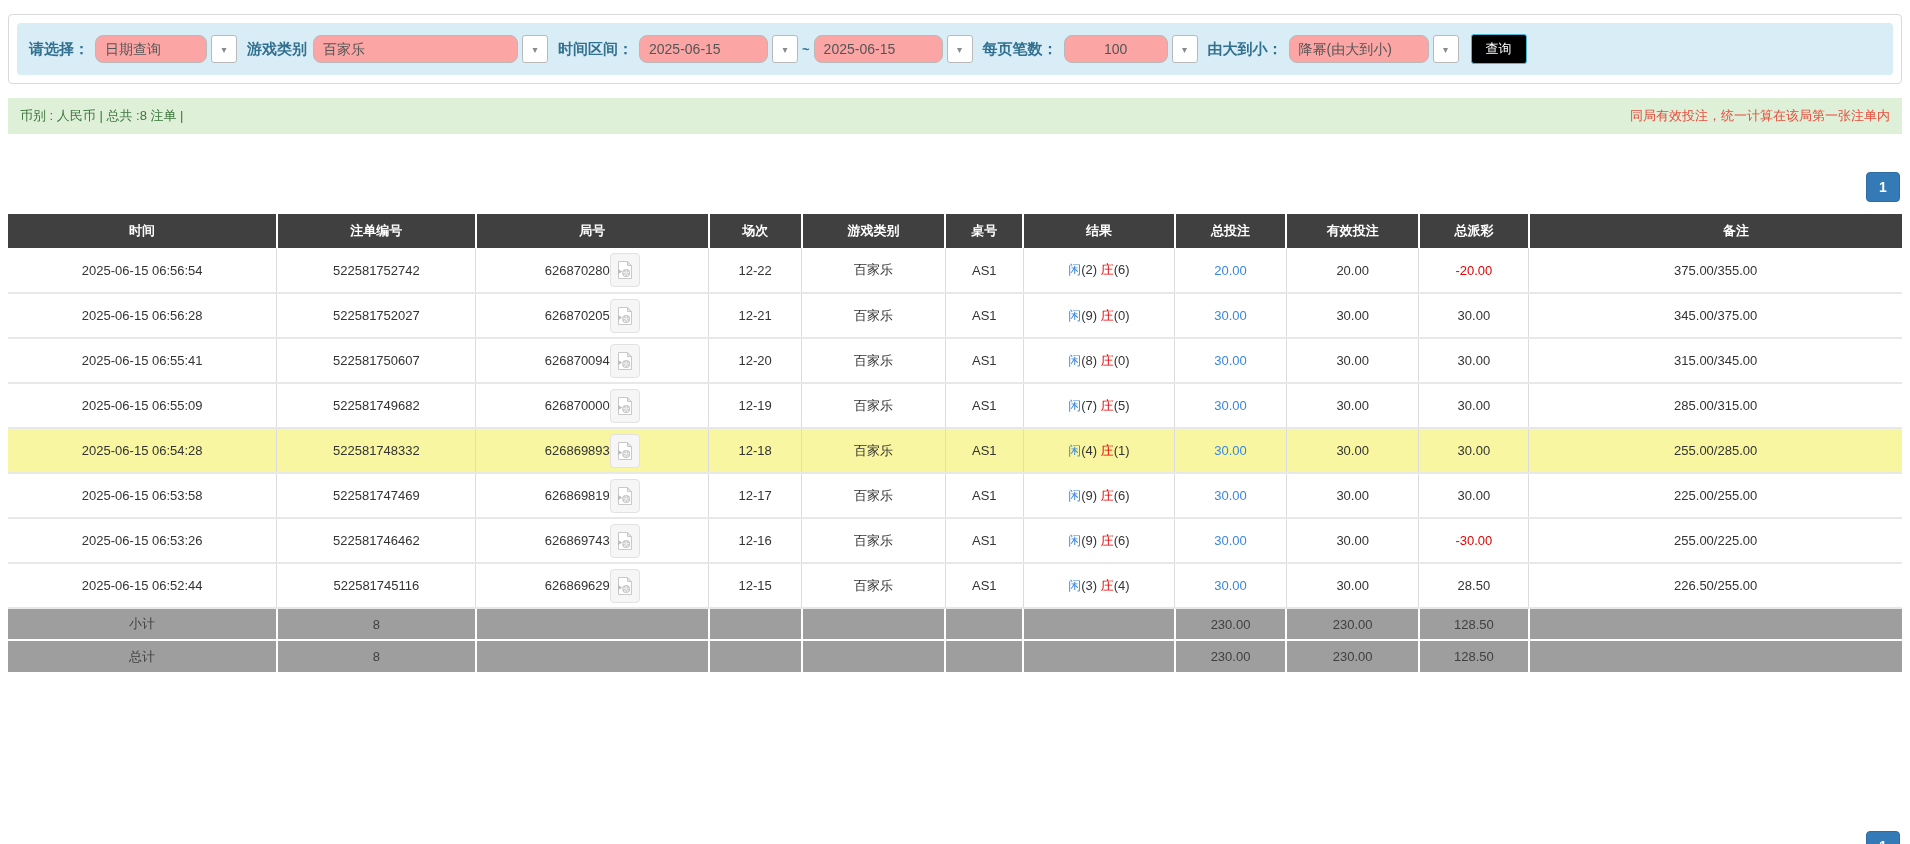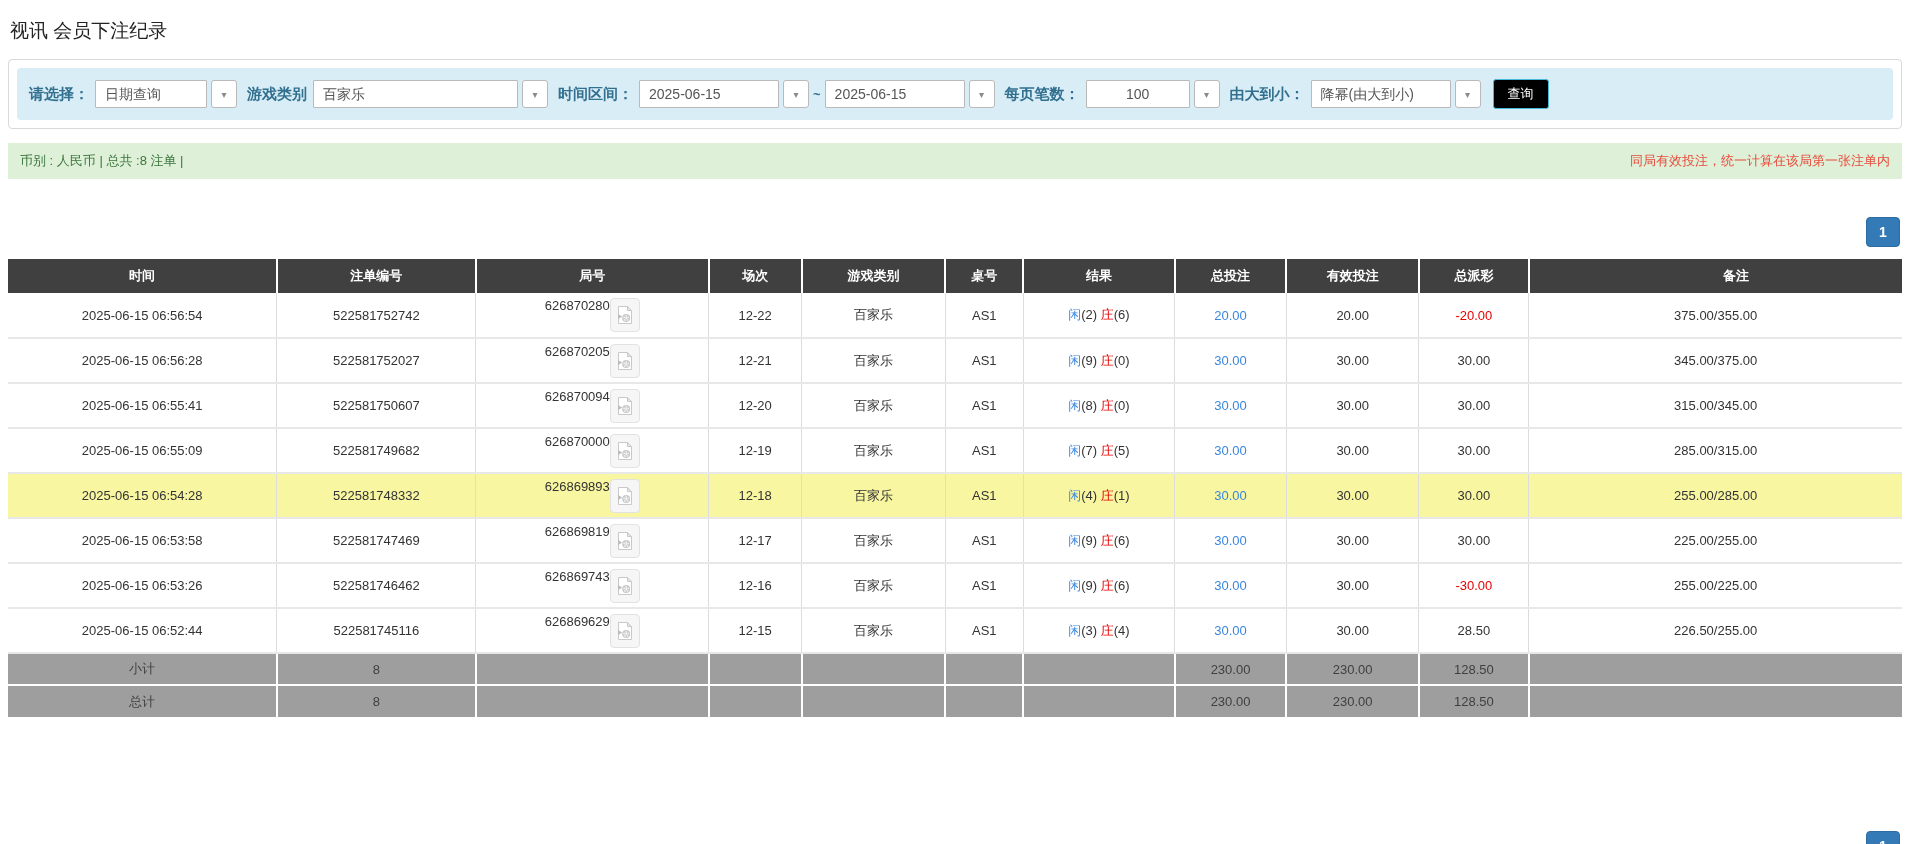--- a/index.html
+++ b/index.html
@@ -12,31 +12,31 @@
 
   .title { font-size: 19px; font-weight: 400; color: #222; margin: 4px 0 15px 2px; }
 
   
   .panel { border: 1px solid #d9d9d9; border-radius: 4px; padding: 8px; margin-bottom: 14px; background: #fff; }
   .filter-bar { background: #d9edf7; border-radius: 4px; padding: 11px 10px; display: flex; align-items: center; }
   .flabel { color: #31708f; font-weight: bold; font-size: 15px; white-space: nowrap; margin: 0 6px 0 10px; }
   .flabel.first { margin-left: 2px; }
   .combo { display: flex; align-items: center; gap: 4px; }
   .combo-text {
-    background: #ffffff; border: 1px solid #b9b9b9; border-radius: 1px;
+    background: #fca5a5; border: 1px solid #b9b9b9; border-radius: 8px;
     height: 28px; line-height: 26px; padding: 0 9px; font-size: 14px; color: #555;
     white-space: nowrap; overflow: hidden;
   }
   .combo-btn {
     width: 26px; height: 28px; background: #fff; border: 1px solid #b9b9b9; border-radius: 3px;
     color: #8a8a8a; font-size: 10px; display: flex; align-items: center; justify-content: center; cursor: pointer;
   }
   .w110 .combo-text { width: 112px; }
   .w200 .combo-text { width: 205px; }
-  .w125 .combo-text { width: 140px; }
+  .w125 .combo-text { width: 129px; }
   .w80  .combo-text { width: 104px; text-align: center; }
   .w135 .combo-text { width: 140px; }
   .tilde { color: #31708f; font-weight: bold; margin: 0 4px; font-size: 13px; }
   .btn-search {
     margin-left: 12px; background: #000000; border: 1px solid #46b8da; color: #fff;
     font-size: 13px; height: 30px; padding: 0 14px; border-radius: 3px; cursor: pointer;
   }
 
   
   .notice {
@@ -65,37 +65,36 @@
   tbody td {
     background: #fff; font-size: 13px; color: #333; text-align: center; height: 45px;
     border-bottom: 2px solid #e8e8e8; border-right: 1px solid #dcdcdc;
   }
   tbody td:last-child { border-right: none; }
   tbody tr.highlight td { background: #f8f6a1; }
   td.link { color: #3a87de; cursor: pointer; }
   td.neg  { color: #e60000; }
   .res-player { color: #3a87de; }
   .res-banker { color: #e60000; }
-  .round-cell { display: flex; justify-content: center; }
+  .round-cell { display: flex; align-items: center; justify-content: center; }
   .video-btn {
     width: 30px; height: 34px; background: #f6f6f6; border: 1px solid #e2e2e2; border-radius: 4px;
     display: inline-flex; align-items: center; justify-content: center; cursor: pointer;
   }
   tfoot td {
     background: #9e9e9e; color: #404040; font-size: 13px; height: 32px; text-align: center;
     border-right: 2px solid #fff; border-top: 2px solid #fff;
   }
   tfoot td:last-child { border-right: none; }
 </style>
 </head>
 <body>
 
 <div class="page">
 
-  <h1 class="title">视讯 会员下注纪录</h1>
 
   <div class="panel">
     <div class="filter-bar">
 
       <span class="flabel first">请选择：</span>
       <div class="combo w110">
         <div class="combo-text">日期查询</div>
         <div class="combo-btn">▾</div>
       </div>
 

